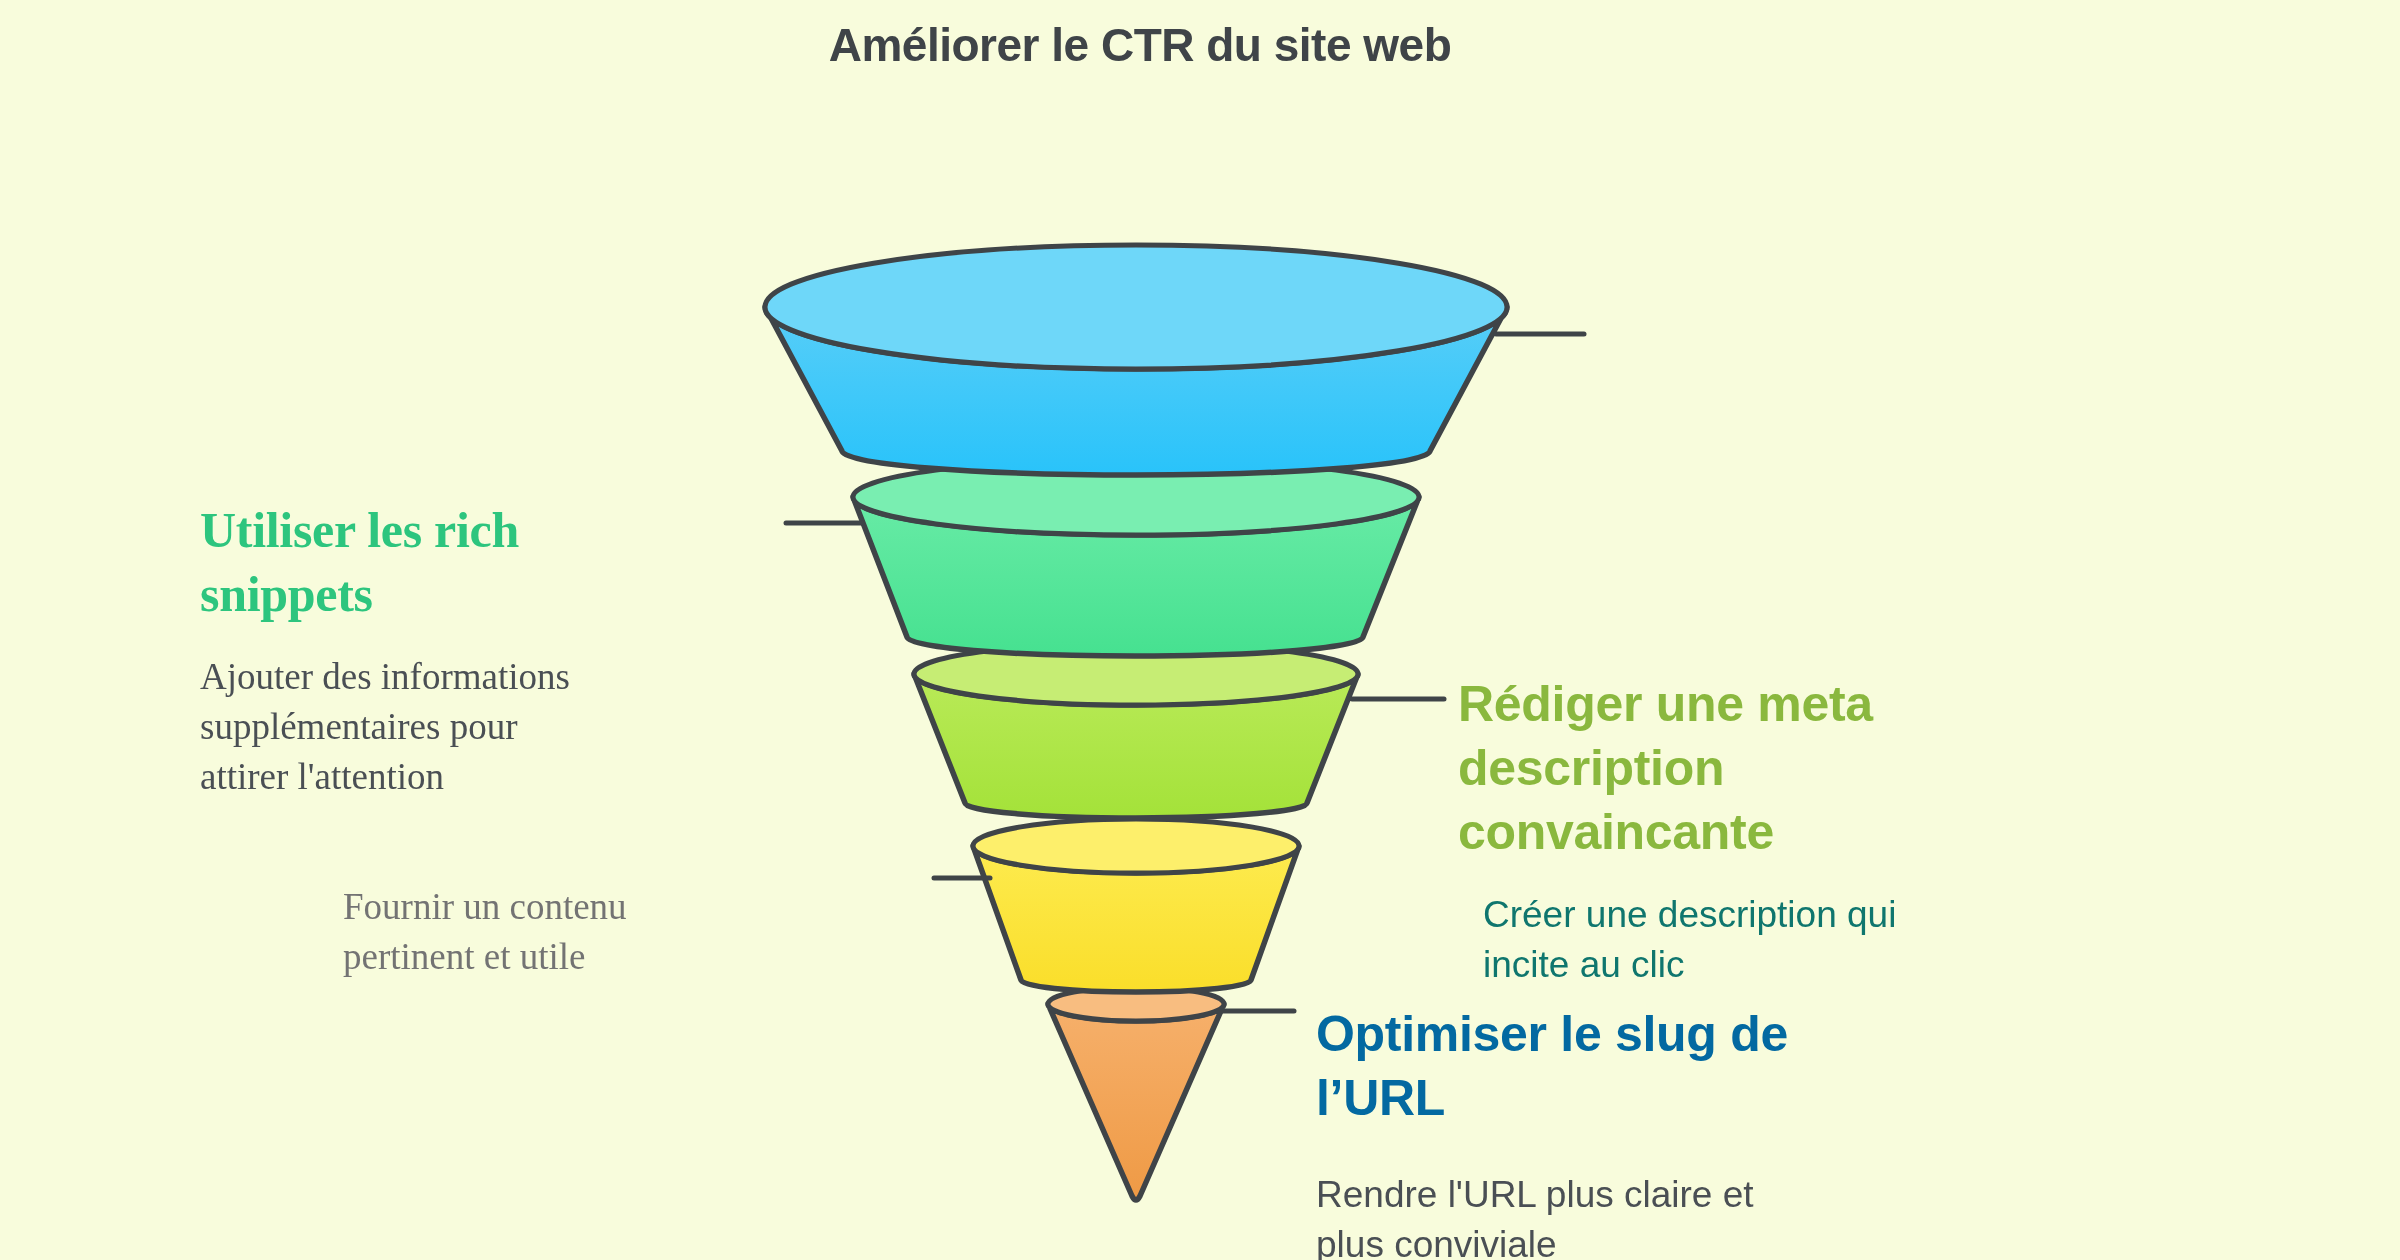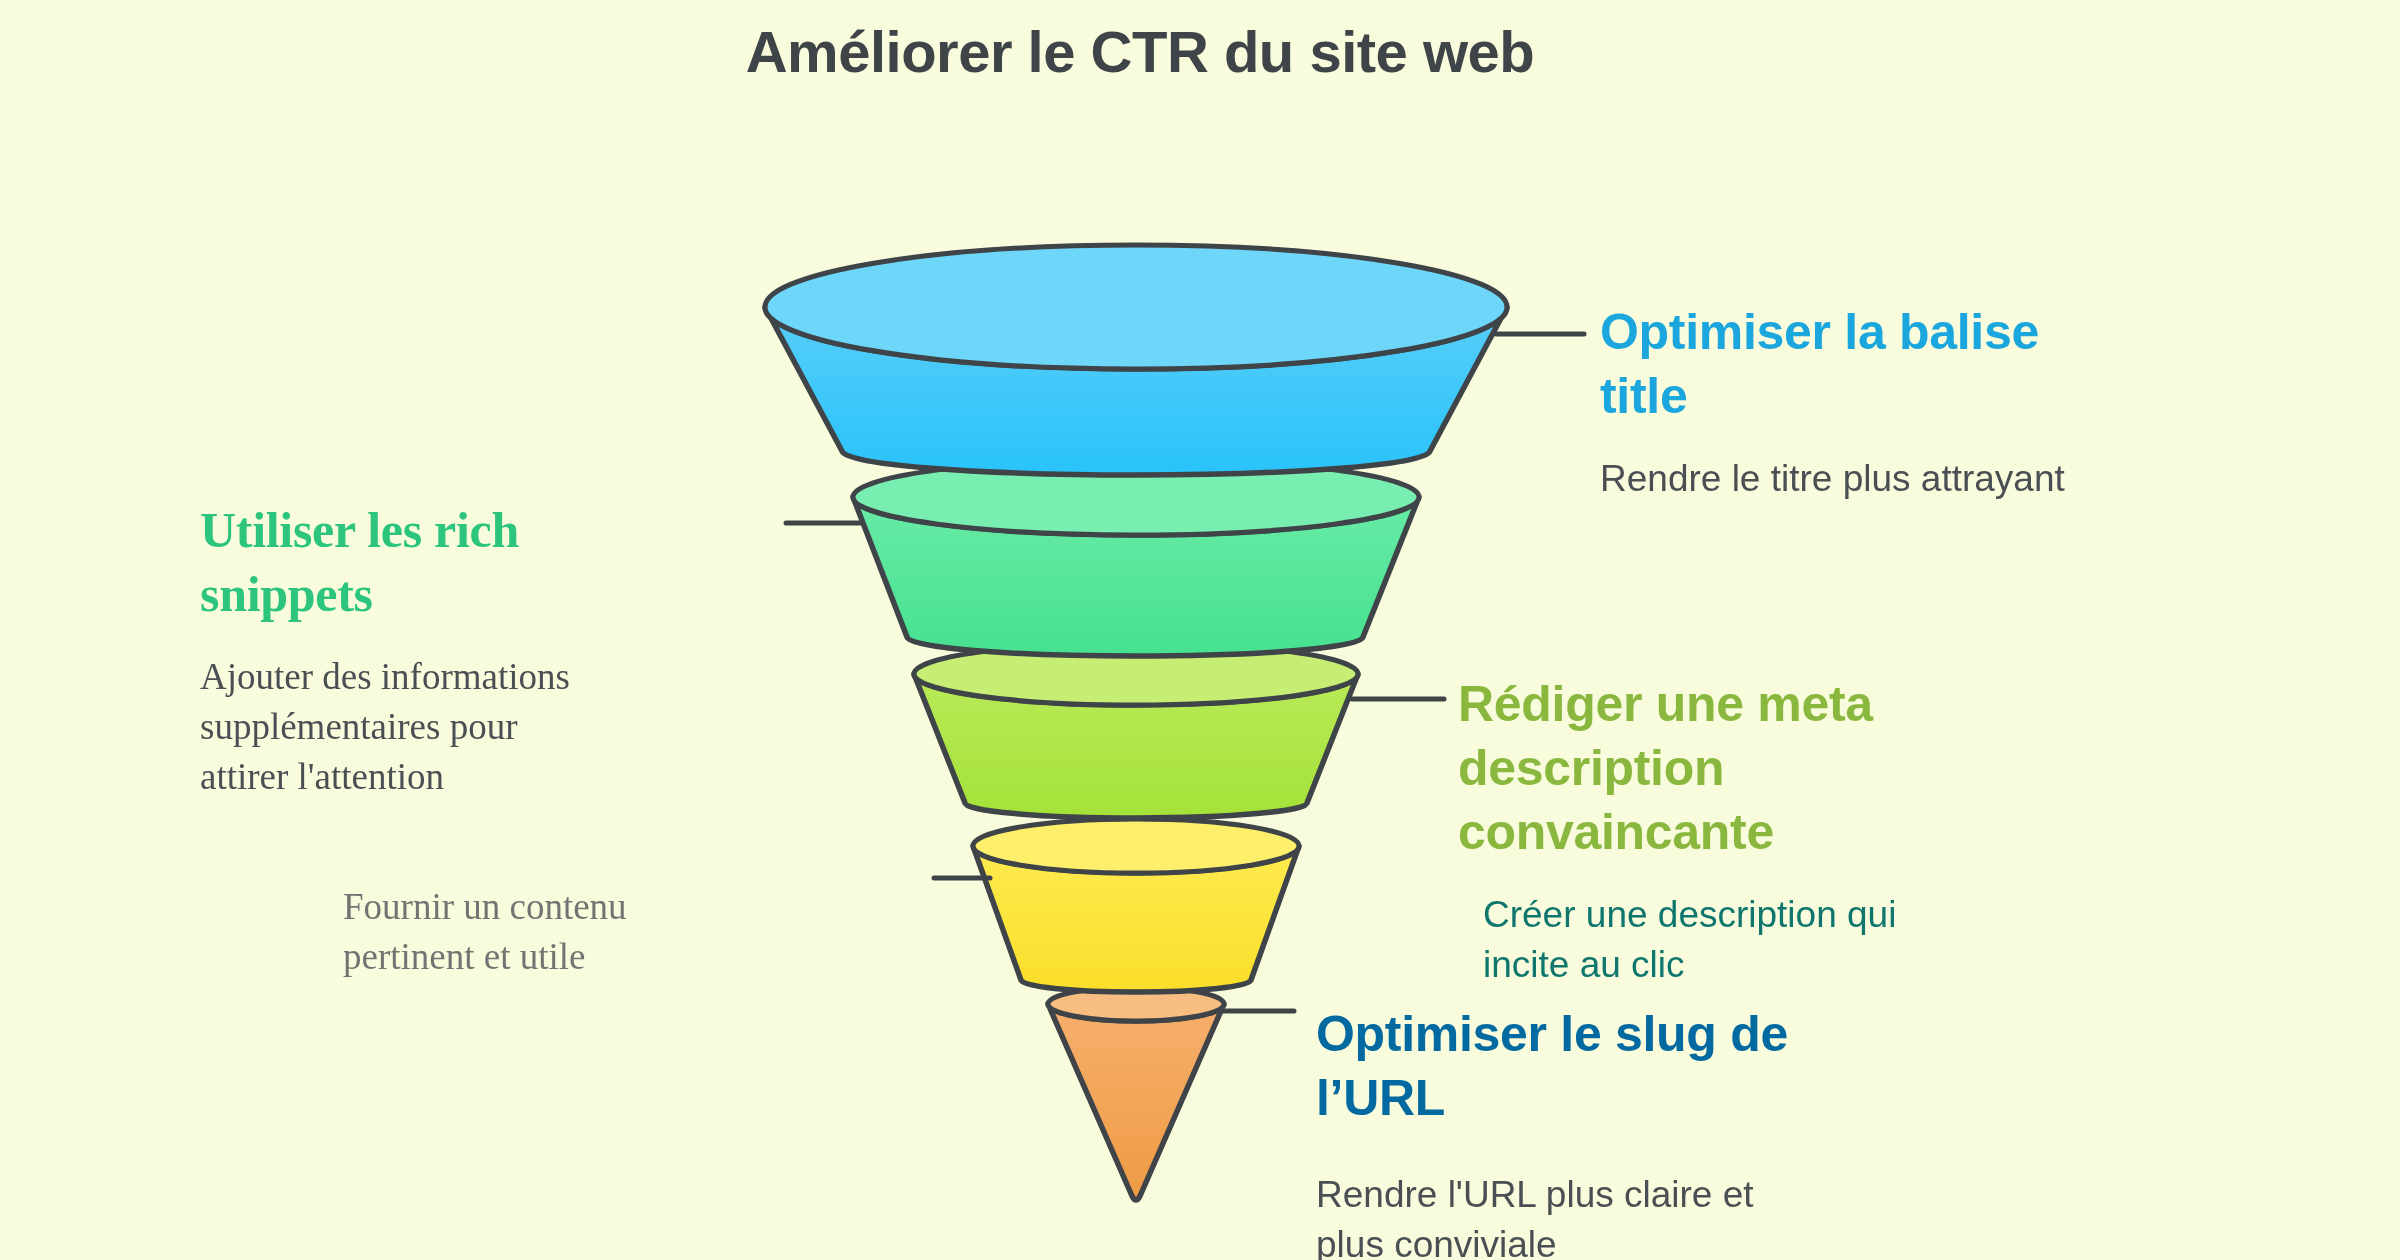--- a/index.html
+++ b/index.html
@@ -3,21 +3,21 @@
 <meta charset="utf-8">
 <style>
   html,body{margin:0;padding:0;}
   body{
     width:2400px;height:1260px;position:relative;overflow:hidden;
     font-family:"Liberation Sans",sans-serif;
   }
   .stage{position:absolute;inset:0;}
   .page-title{
     position:absolute;left:540px;top:18px;width:1200px;margin:0;
-    text-align:center;font-size:58px;font-weight:bold;letter-spacing:-0.5px;
+    text-align:center;font-size:46px;font-weight:bold;letter-spacing:-0.5px;
   }
   .funnel-svg{position:absolute;left:0;top:0;width:2400px;height:1260px;}
   .label{position:absolute;width:560px;}
   .label .heading{
     font-size:50px;line-height:64px;font-weight:600;white-space:pre-line;
     letter-spacing:-0.3px;
   }
   .label .desc{
     margin-top:26px;font-size:37px;line-height:50px;white-space:pre-line;
   }
@@ -80,25 +80,20 @@
       <ellipse cx="1136" cy="307" rx="371" ry="62" stroke-width="5" fill="#6ed7f9" stroke="#3f4448"></ellipse>
     </g>
 
     <line x1="1496" y1="334" x2="1584" y2="334" stroke-width="5" stroke-linecap="round" stroke="#3f4448"></line>
     <line x1="786" y1="523" x2="862" y2="523" stroke-width="5" stroke-linecap="round" stroke="#3f4448"></line>
     <line x1="1352" y1="699" x2="1444" y2="699" stroke-width="5" stroke-linecap="round" stroke="#3f4448"></line>
     <line x1="934" y1="878" x2="990" y2="878" stroke-width="5" stroke-linecap="round" stroke="#3f4448"></line>
     <line x1="1218" y1="1011" x2="1294" y2="1011" stroke-width="5" stroke-linecap="round" stroke="#3f4448"></line>
   </svg>
 
-  <div class="label align-left" style="left:1600px;top:300px;">
-    <div class="heading" style="color: rgb(27, 166, 222);">Optimiser la balise
-title</div>
-    <div class="desc" style="color: rgb(74, 79, 84);">Rendre le titre plus attrayant</div>
-  </div>
 
   <div class="label align-right" style="right:1640px;top:498px;">
     <div class="heading" style="color: rgb(45, 197, 126);">Utiliser les rich
 snippets</div>
     <div class="desc" style="color: rgb(74, 79, 84);">Ajouter des informations
 supplémentaires pour
 attirer l'attention</div>
   </div>
 
   <div class="label align-left" style="left:1458px;top:672px;">

